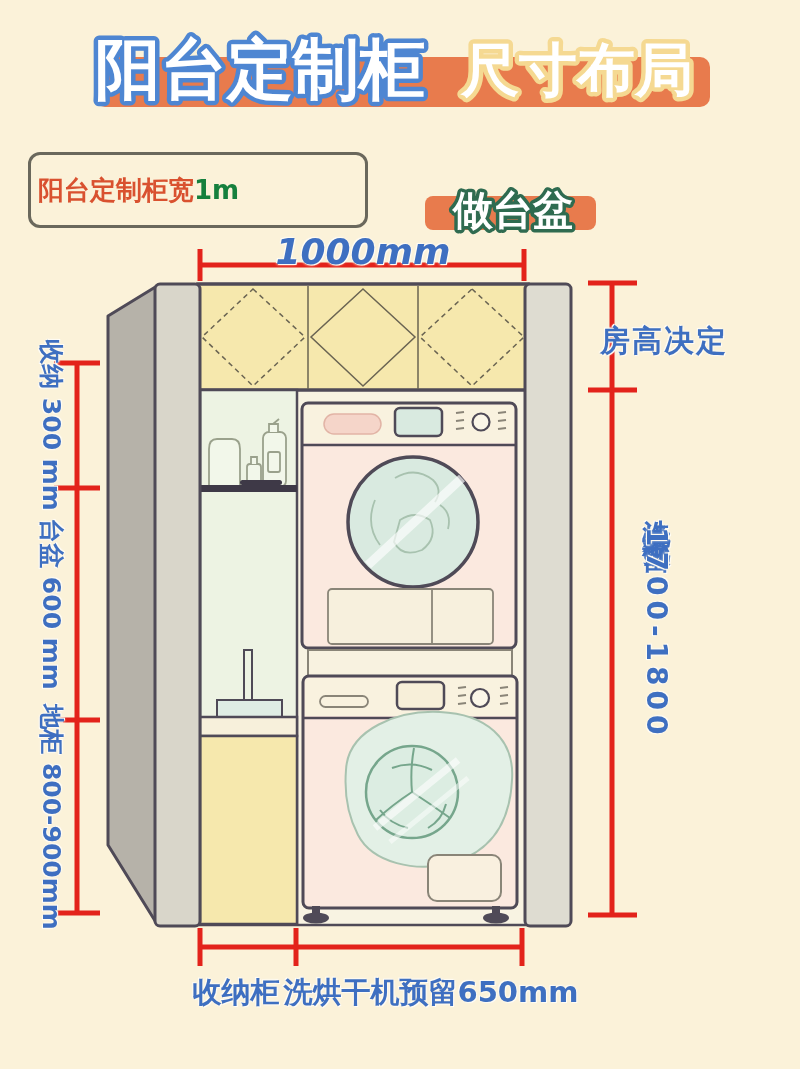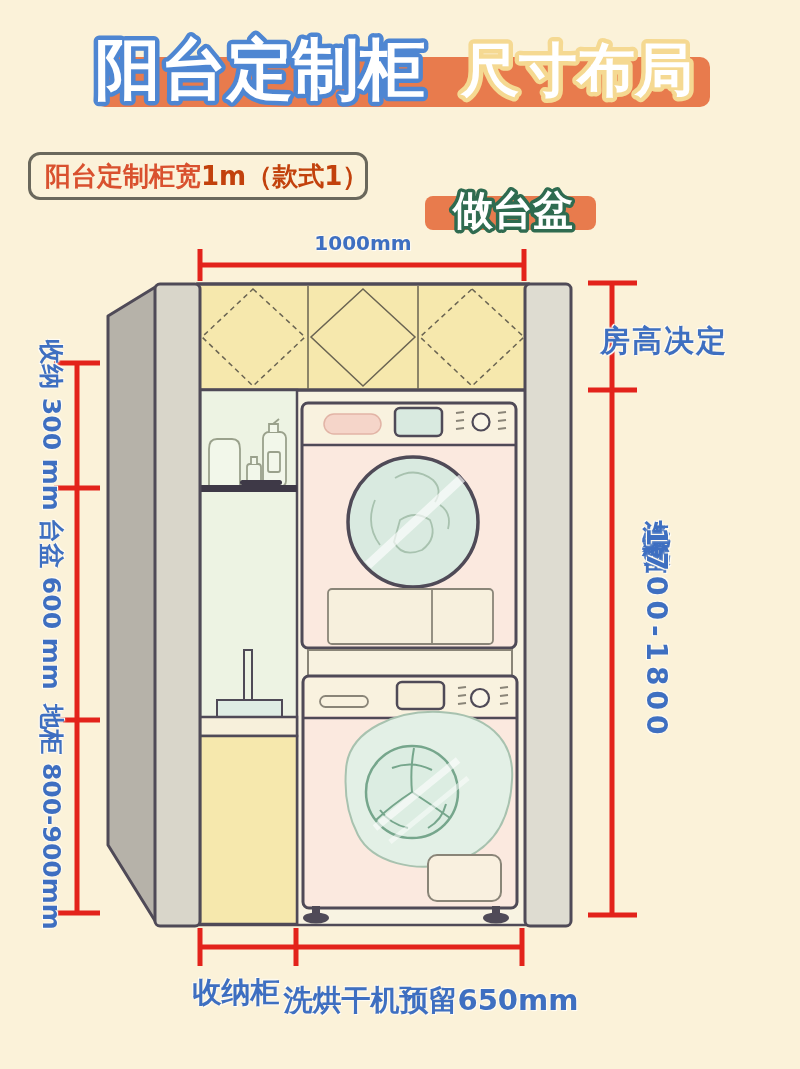--- a/index.html
+++ b/index.html
@@ -11,49 +11,49 @@
   .abs{position:absolute;}
   
   .title-bar{
     left:95px;top:57px;width:615px;height:50px;border-radius:10px;
     background:#E87B4D;
   }
   .title-svg{left:40px;top:14px;width:740px;height:104px;}
   .title-svg text{font-family:"DejaVu Sans","Liberation Sans",sans-serif;font-weight:bold;}
   
   .style-box{
-    left:28px;top:152px;width:340px;height:48px;
+    left:28px;top:152px;width:340px;height:76px;
     border:3.5px solid #6A685C;border-radius:12px;
-    display:flex;align-items:center;padding-left:14px;box-sizing:border-box;
+    display:flex;align-items:center;padding-left:7px;box-sizing:border-box;
     font-size:26px;font-weight:bold;white-space:nowrap;
   }
   .style-box .red{color:#D9512F;}
-  .style-box .blue{color:#c2410c;}
+  .style-box .blue{color:#15803d;}
   
   .basin-bar{left:425px;top:196px;width:171px;height:34px;border-radius:8px;background:#E87B4D;}
   .basin-svg{left:405px;top:178px;width:212px;height:64px;}
   .basin-svg text{font-family:"DejaVu Sans","Liberation Sans",sans-serif;font-weight:bold;}
   
   .dim{
     color:#3E6FC1;font-weight:bold;white-space:nowrap;
     text-shadow:0 0 3px #FBF2D9,0 0 3px #fff,1px 1px 0 #fff,-1px -1px 0 #fff;
   }
-  .dim-top{left:363px;top:231px;font-size:20px;transform:translateX(-50%);}
+  .dim-top{left:363px;top:231px;font-size:36px;transform:translateX(-50%);font-style:italic;}
   .dim-fanggao{left:600px;top:321px;font-size:30px;letter-spacing:2px;}
   .dim-right-vert{
     left:637px;top:497px;height:440px;font-size:28px;letter-spacing:5px;
     writing-mode:vertical-rl;text-orientation:mixed;
   }
   .rot{transform:translate(-50%,-50%) rotate(90deg);font-size:25px;}
   .dim-left1{left:51px;top:425px;}
   .dim-left2{left:51px;top:604px;}
   .dim-left3{left:51px;top:817px;}
   .dim-bot{top:973px;font-size:29px;transform:translateX(-50%);}
   .dim-bot1{left:236px;}
-  .dim-bot2{left:431px;margin-top:8px;}
+  .dim-bot2{left:431px;}
   
   .draw-svg{left:0;top:0;width:800px;height:1069px;}
 </style>
 </head>
 <body>
 
 <svg class="abs draw-svg" viewBox="0 0 800 1069" xmlns="http://www.w3.org/2000/svg">
 
   <rect x="198" y="388" width="330" height="537" fill="#F8F3E2" stroke="#4F4A57" stroke-width="2.5"></rect>
 
@@ -191,21 +191,20 @@
 
 <div class="abs title-bar"></div>
 <svg class="abs title-svg" viewBox="0 0 740 104" xmlns="http://www.w3.org/2000/svg">
   <text x="220" y="78" font-size="66" text-anchor="middle" fill="#FFFFFF" stroke="#4E86D2" stroke-width="9" paint-order="stroke" stroke-linejoin="round">阳台定制柜</text>
   <text x="537" y="76" font-size="58" text-anchor="middle" fill="#FFFFFF" stroke="#F5D992" stroke-width="9" paint-order="stroke" stroke-linejoin="round">尺寸布局</text>
 </svg>
 
 <div class="abs style-box">
   <span class="red">阳台定制柜宽</span>
     <span class="blue">1m</span>
-    <span class="blue">（款式1）</span>
 </div>
 
 <div class="abs basin-bar"></div>
 <svg class="abs basin-svg" viewBox="0 0 212 64" xmlns="http://www.w3.org/2000/svg">
   <text x="108" y="46" font-size="40" text-anchor="middle" fill="#FFFFFF" stroke="#2F6B50" stroke-width="7" paint-order="stroke" stroke-linejoin="round">做台盆</text>
 </svg>
 
 <div class="abs dim dim-top">1000mm</div>
 <div class="abs dim dim-fanggao">房高决定</div>
 <div class="abs dim dim-right-vert">洗烘干机预留1700-1800</div>

